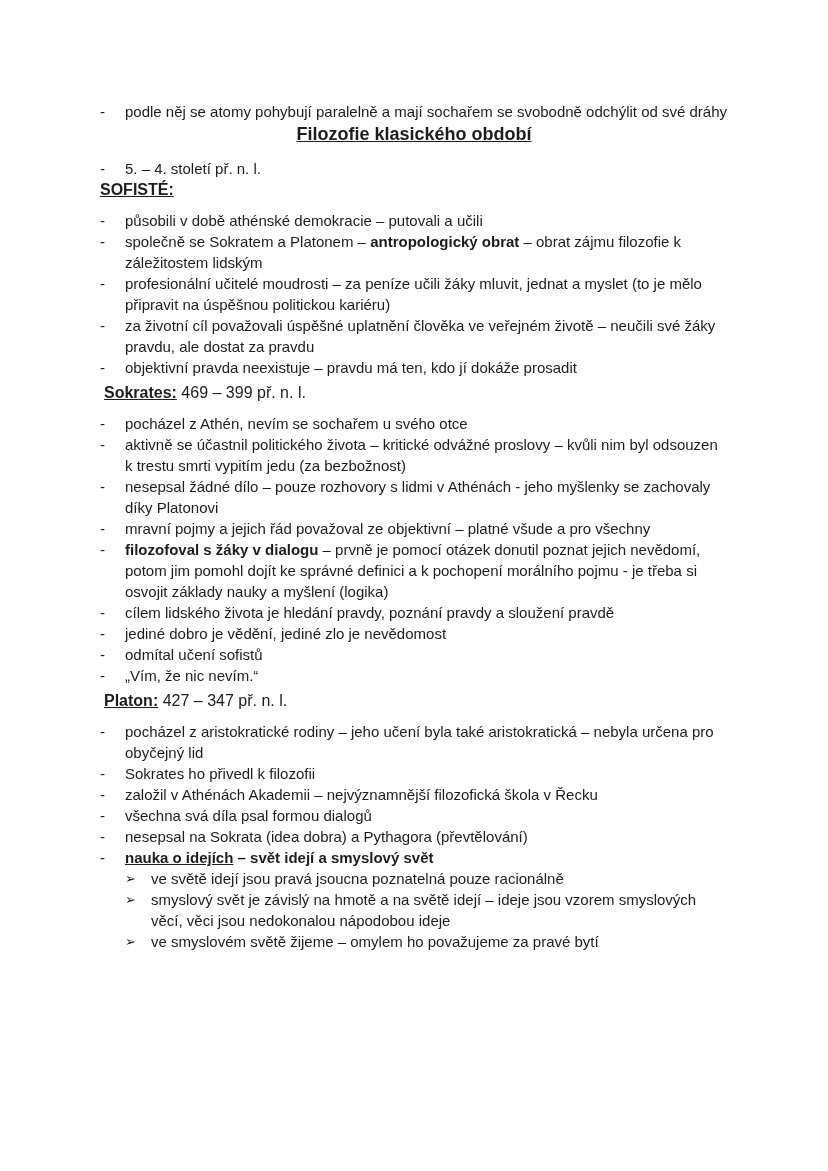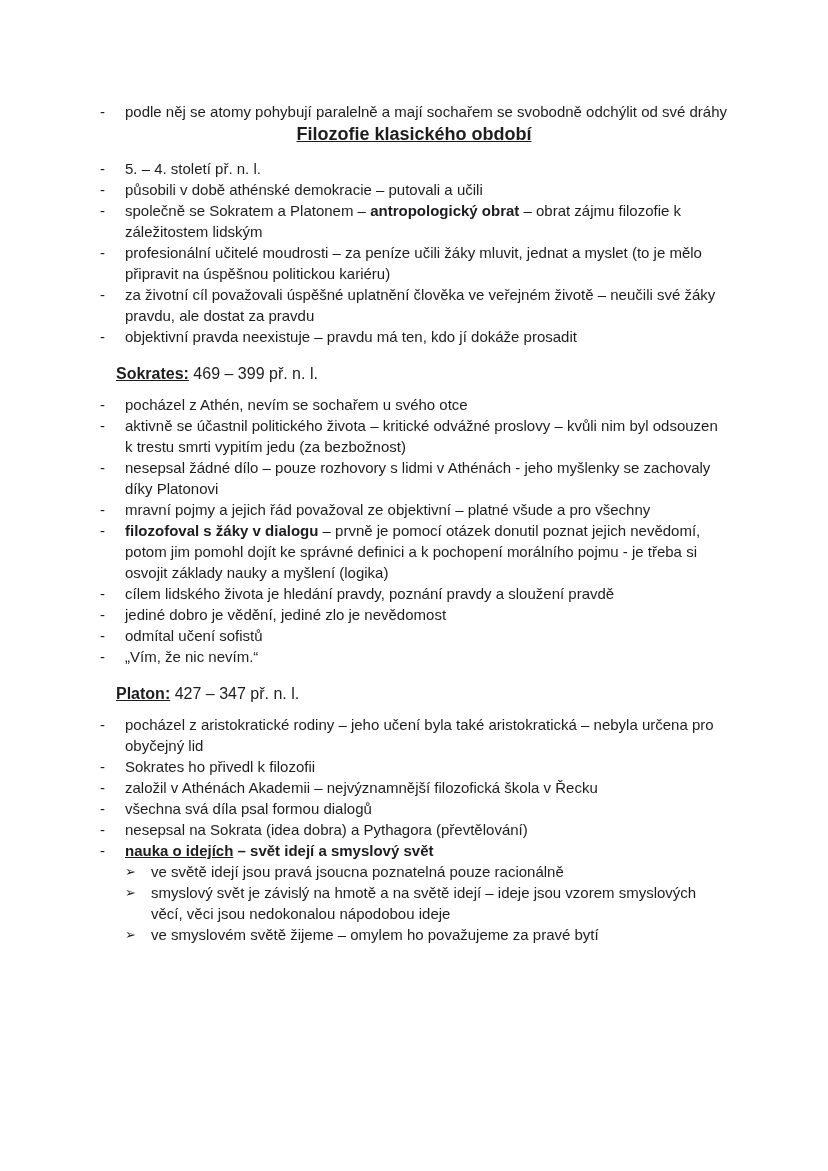--- a/index.html
+++ b/index.html
@@ -35,21 +35,21 @@
     font-size: 16px;
     line-height: 22px;
     font-weight: bold;
     text-decoration: underline;
     margin: 0;
   }
   .subject {
     font-size: 16px;
     line-height: 22px;
     font-weight: normal;
-    margin: 16px;
+    margin: 4px;
   }
   .subject .name { font-weight: bold; text-decoration: underline; }
   .mb-intro   { margin-bottom: 12px; }
   .mb-period  { margin-bottom: 8px; }
   .mb-h-sof   { margin-bottom: 9px; }
   .mb-sof     { margin-bottom: 11px; }
   .mb-h-ant   { margin-bottom: 14px; }
   .mb-subj    { margin-bottom: 9px; }
   .mb-sokr    { margin-bottom: 13px; }
   .mt-nauka   { margin-top: 10px; }
@@ -71,20 +71,21 @@
 
   <h1 class="title">Filozofie klasického období</h1>
 
   <ul class="bullets mb-period">
     <li>
       <span class="marker">-</span>
       <span class="txt">5. – 4. století př. n. l.</span>
     </li>
   </ul>
 
+  <h2 class="heading mb-h-sof">SOFISTÉ:</h2>
 
   <ul class="bullets mb-sof">
     <li>
       <span class="marker">-</span>
       <span class="txt">působili v době athénské demokracie – putovali a učili</span>
     </li>
     <li>
       <span class="marker">-</span>
       <span class="txt"><span>společně se Sokratem a Platonem – </span><span class="b">antropologický obrat</span><span> – obrat zájmu filozofie k záležitostem lidským</span></span>
     </li>

